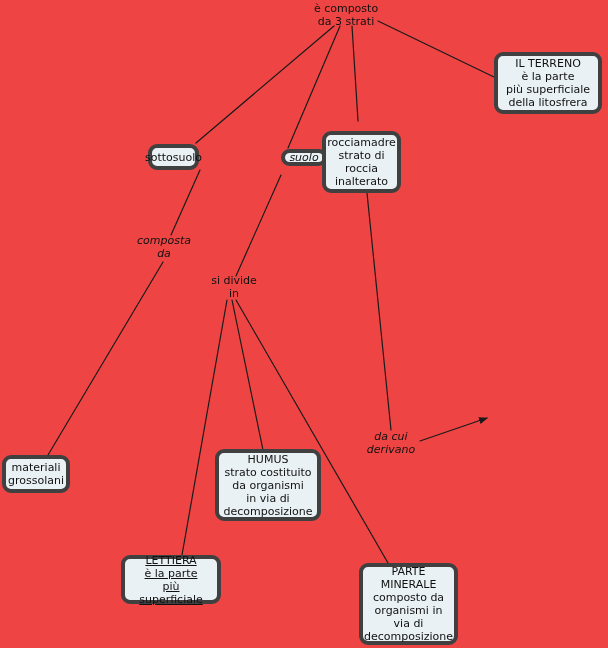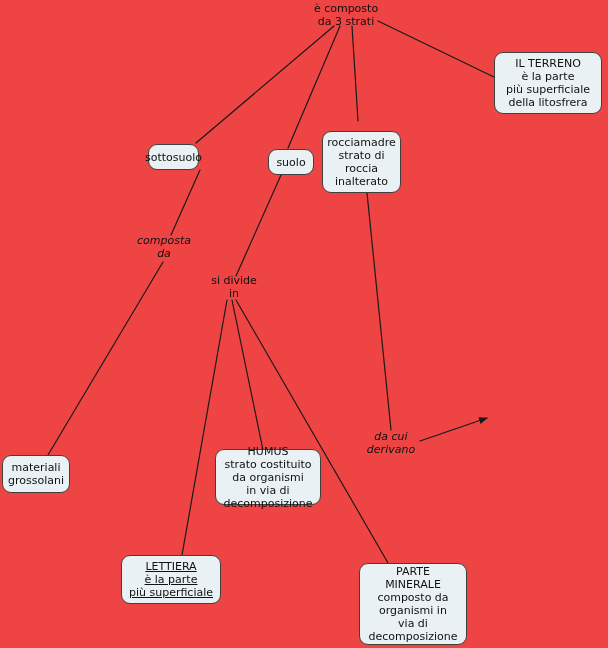--- a/index.html
+++ b/index.html
@@ -24,21 +24,21 @@
     left: 0;
     top: 0;
     width: 608px;
     height: 648px;
     pointer-events: none;
   }
   .node {
     position: absolute;
     box-sizing: border-box;
     background: #e9f1f5;
-    border: 1px solid #404040;
+    border: 4px solid #404040;
     border-radius: 9px;
     display: flex;
     align-items: center;
     justify-content: center;
     text-align: center;
     font-size: 11px;
     line-height: 13px;
     color: #111111;
     padding: 3px 5px;
     white-space: pre-line;
@@ -97,50 +97,50 @@
   <div class="linklabel" style="left:302px; top:2px; width:88px;">è composto
 da 3 strati</div>
 
   <div class="node" style="left:494px; top:52px; width:108px; height:62px;">IL TERRENO
 è la parte
 più superficiale
 della litosfrera</div>
 
   <div class="node" style="left:148px; top:144px; width:51px; height:26px;">sottosuolo</div>
 
-  <div class="node" style="left:268px; top:149px; width:46px; height:26px;">suolo</div>
+  <div class="node" style="left:281px; top:149px; width:46px; height:17px;font-style:italic;">suolo</div>
 
   <div class="node" style="left:322px; top:131px; width:79px; height:62px;">rocciamadre
 strato di
 roccia
 inalterato</div>
 
   <div class="linklabel" style="left:132px; top:234px; width:64px;font-style:italic;">composta
 da</div>
 
   <div class="linklabel" style="left:201px; top:274px; width:66px;">si divide
 in</div>
 
 
   <div class="linklabel" style="left:362px; top:430px; width:58px;font-style:italic;">da cui
 derivano</div>
 
   <div class="node" style="left:2px; top:455px; width:68px; height:38px;">materiali
 grossolani</div>
 
-  <div class="node" style="left:215px; top:449px; width:106px; height:56px;">HUMUS
+  <div class="node" style="left:215px; top:449px; width:106px; height:72px;">HUMUS
 strato costituito
 da organismi
 in via di
 decomposizione</div>
 
   <div class="node" style="left:121px; top:555px; width:100px; height:49px;text-decoration:underline;">LETTIERA
 è la parte
 più superficiale</div>
 
-  <div class="node" style="left:359px; top:563px; width:108px; height:82px;">PARTE
+  <div class="node" style="left:359px; top:563px; width:99px; height:82px;">PARTE
 MINERALE
 composto da
 organismi in
 via di
 decomposizione</div>
 
 </div>
 
 </body></html>

